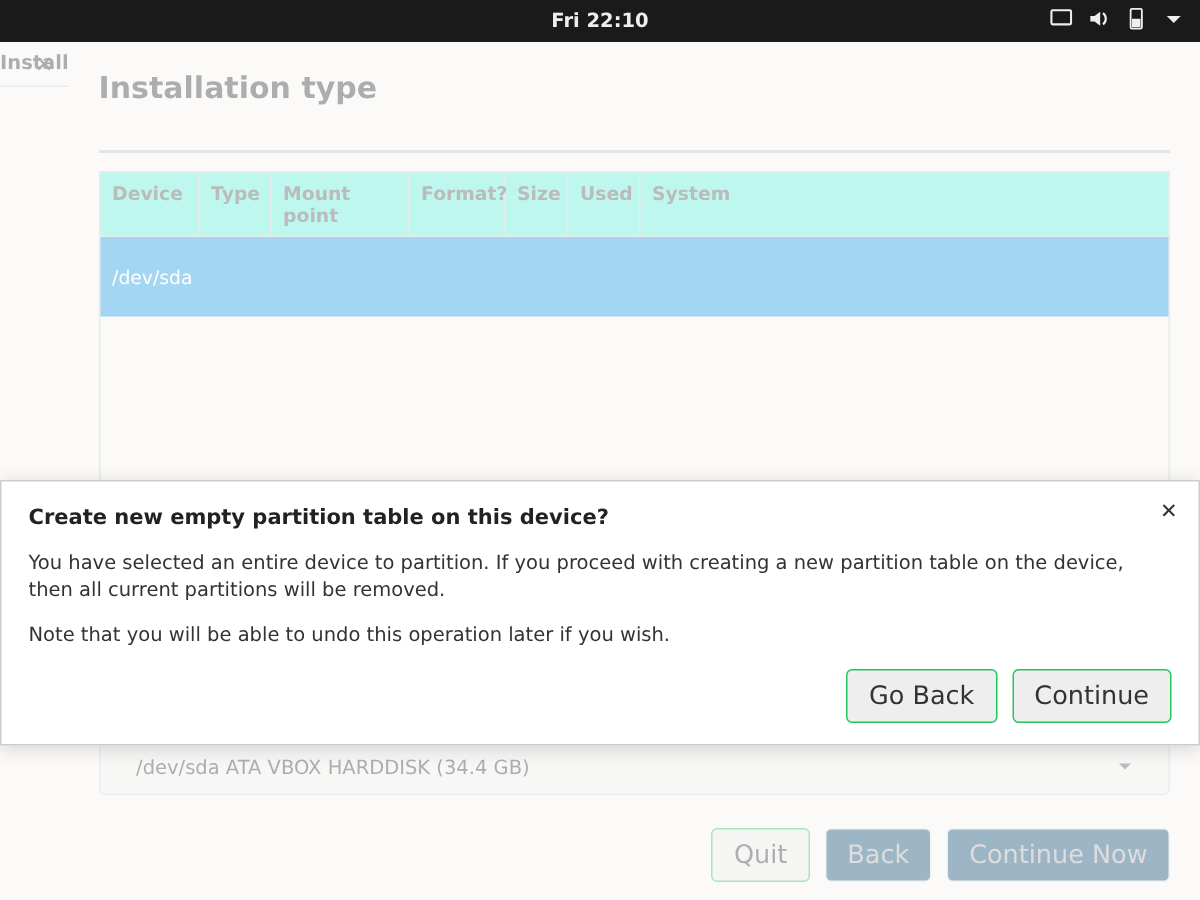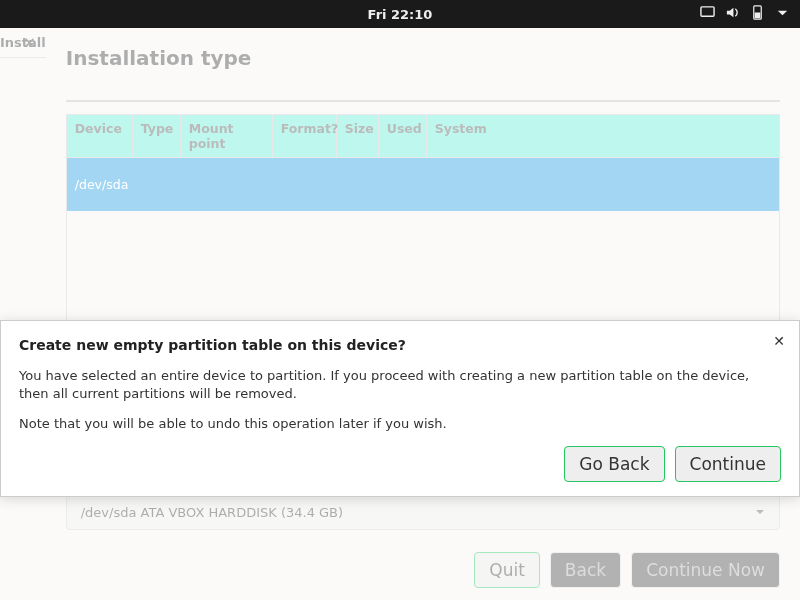--- a/index.html
+++ b/index.html
@@ -26,24 +26,24 @@
   .c-device{width:66px}.c-type{width:48px}.c-mount{width:92px}.c-format{width:64px}.c-size{width:42px}.c-used{width:48px}
   .grid-row { display: flex; background: #1b98e0; color: #fff; font-size: 12.5px; }
   .grid-row .cell { padding: 19px 8px; }
   .grid-body-empty { height: 200px; }
 
   .toolbar { display: flex; align-items: center; gap: 10px; margin-top: 8px; }
   .mini-btn { width: 26px; height: 26px; border: 1px solid #ccc; background: #fff; border-radius: 3px; font-size: 16px; line-height: 22px; text-align: center; color: #666; }
   .link-btn { font-size: 13px; color: #888; }
   .toolbar .spacer { flex: 1; }
   .btn { padding: 7px 14px; font-size: 17px; border: 1px solid #22c55e; border-radius: 4px; background: #e6e5e3; color: #333; }
-  .btn:disabled, .btn.disabled { color: #aaa; background: #404040; border-color: #ddd; }
+  .btn:disabled, .btn.disabled { color: #aaa; background: #0c4a6e; border-color: #ddd; }
 
   .boot-label { margin-top: 18px; font-size: 13px; color: #333; margin-bottom: 6px; }
-  .combo { display: flex; align-items: center; justify-content: space-between; padding: 9px 14px; background: #eceae8; border: 1px solid #cfcfcf; border-radius: 4px; font-size: 13px; color: #333; }
+  .combo { display: flex; align-items: center; justify-content: space-between; padding: 9px 24px; background: #eceae8; border: 1px solid #cfcfcf; border-radius: 4px; font-size: 13px; color: #333; }
   .combo svg { width: 10px; height: 10px; fill: #555; }
 
   .footer { display: flex; justify-content: flex-end; gap: 10px; padding-top: 22px; }
 
   .overlay { position: absolute; inset: 0; background: rgba(255,255,255,0.6); }
   .dialog { position: absolute; left: 0; right: 0; top: 292px; background: #fff; border: 1px solid #ccc; padding: 16px 18px 14px 18px; box-shadow: 0 2px 12px rgba(0,0,0,0.15); }
   .dialog h2 { font-size: 14px; font-weight: 700; color: #222; margin-bottom: 14px; }
   .dialog .dclose { position: absolute; right: 14px; top: 12px; font-size: 14px; font-weight: 700; cursor: pointer; color: #333; }
   .dialog p { font-size: 13px; color: #333; line-height: 1.4; margin-bottom: 12px; }
   .dialog .actions { display: flex; justify-content: flex-end; gap: 10px; margin-top: 6px; }

